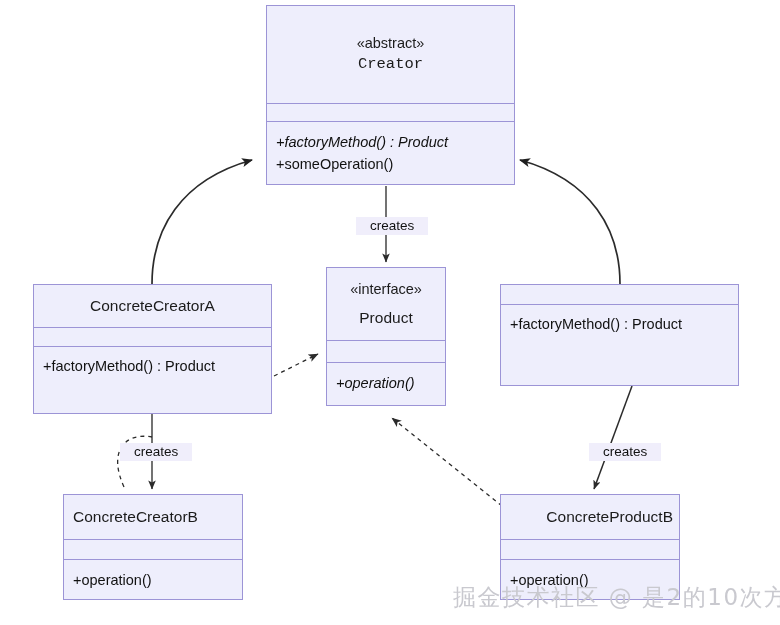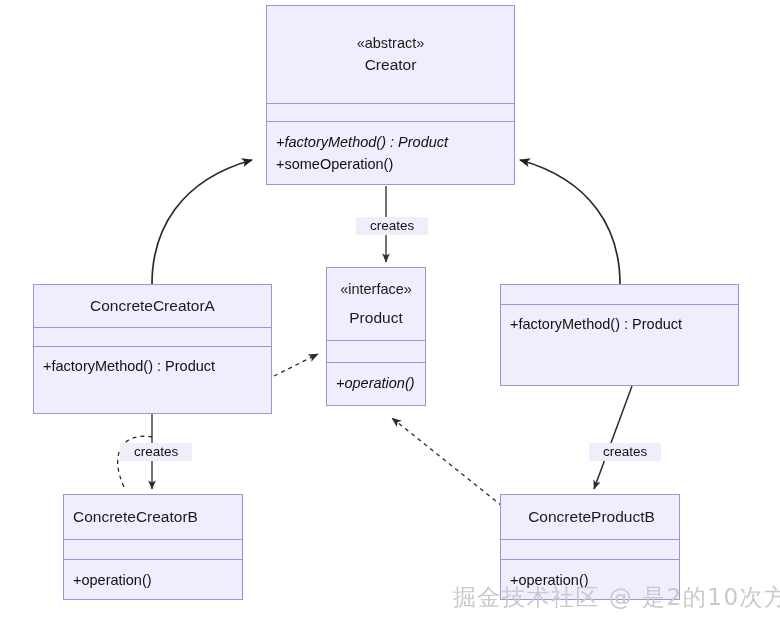--- a/index.html
+++ b/index.html
@@ -109,30 +109,30 @@
     <path d="M124,487 C108,452 124,432 152,437" fill="none" stroke="#2b2b2b" stroke-width="1.3" stroke-dasharray="4,4"></path>
 
     <path d="M274,376 L318,354" fill="none" stroke="#2b2b2b" stroke-width="1.3" stroke-dasharray="4,4" marker-end="url(#solidArrow)"></path>
 
     <path d="M502,506 L392,418" fill="none" stroke="#2b2b2b" stroke-width="1.3" stroke-dasharray="4,4" marker-end="url(#solidArrow)"></path>
   </svg>
 
   <div class="uml-class" style="left:266px;top:5px;width:249px;height:180px;">
     <div class="uml-compartment uml-head" style="height:97px;">
       <div class="stereotype">«abstract»</div>
-      <div class="class-name" style="margin-top:0;">Creator</div>
+      <div class="class-name" style="margin-top:0;font-family:Liberation Mono, monospace;">Creator</div>
     </div>
     <div class="uml-compartment uml-attrs" style="height:18px;"></div>
     <div class="uml-compartment uml-ops left" style="height:64px;">
       <div class="member italic">+factoryMethod() : Product</div>
       <div class="member">+someOperation()</div>
     </div>
   </div>
 
-  <div class="uml-class" style="left:326px;top:267px;width:100px;height:139px;">
+  <div class="uml-class" style="left:326px;top:267px;width:120px;height:139px;">
     <div class="uml-compartment uml-head" style="height:72px;">
       <div class="stereotype">«interface»</div>
       <div class="class-name" style="margin-top:8px;">Product</div>
     </div>
     <div class="uml-compartment uml-attrs" style="height:22px;"></div>
     <div class="uml-compartment uml-ops left" style="height:43px;">
       <div class="member italic">+operation()</div>
     </div>
   </div>
 
@@ -157,21 +157,21 @@
     <div class="uml-compartment uml-head" style="height:44px;align-items:flex-start;">
       <div class="class-name" style="padding-left:9px;">ConcreteCreatorB</div>
     </div>
     <div class="uml-compartment uml-attrs" style="height:20px;"></div>
     <div class="uml-compartment uml-ops left" style="height:42px;">
       <div class="member">+operation()</div>
     </div>
   </div>
 
   <div class="uml-class" style="left:500px;top:494px;width:180px;height:106px;">
-    <div class="uml-compartment uml-head" style="height:44px;align-items:center;">
+    <div class="uml-compartment uml-head" style="height:44px;align-items:flex-end;">
       <div class="class-name" style="padding-left:9px;">ConcreteProductB</div>
     </div>
     <div class="uml-compartment uml-attrs" style="height:20px;"></div>
     <div class="uml-compartment uml-ops left" style="height:42px;">
       <div class="member">+operation()</div>
     </div>
   </div>
 
   <div class="edge-label" style="left:356px;top:217px;">creates</div>
 

